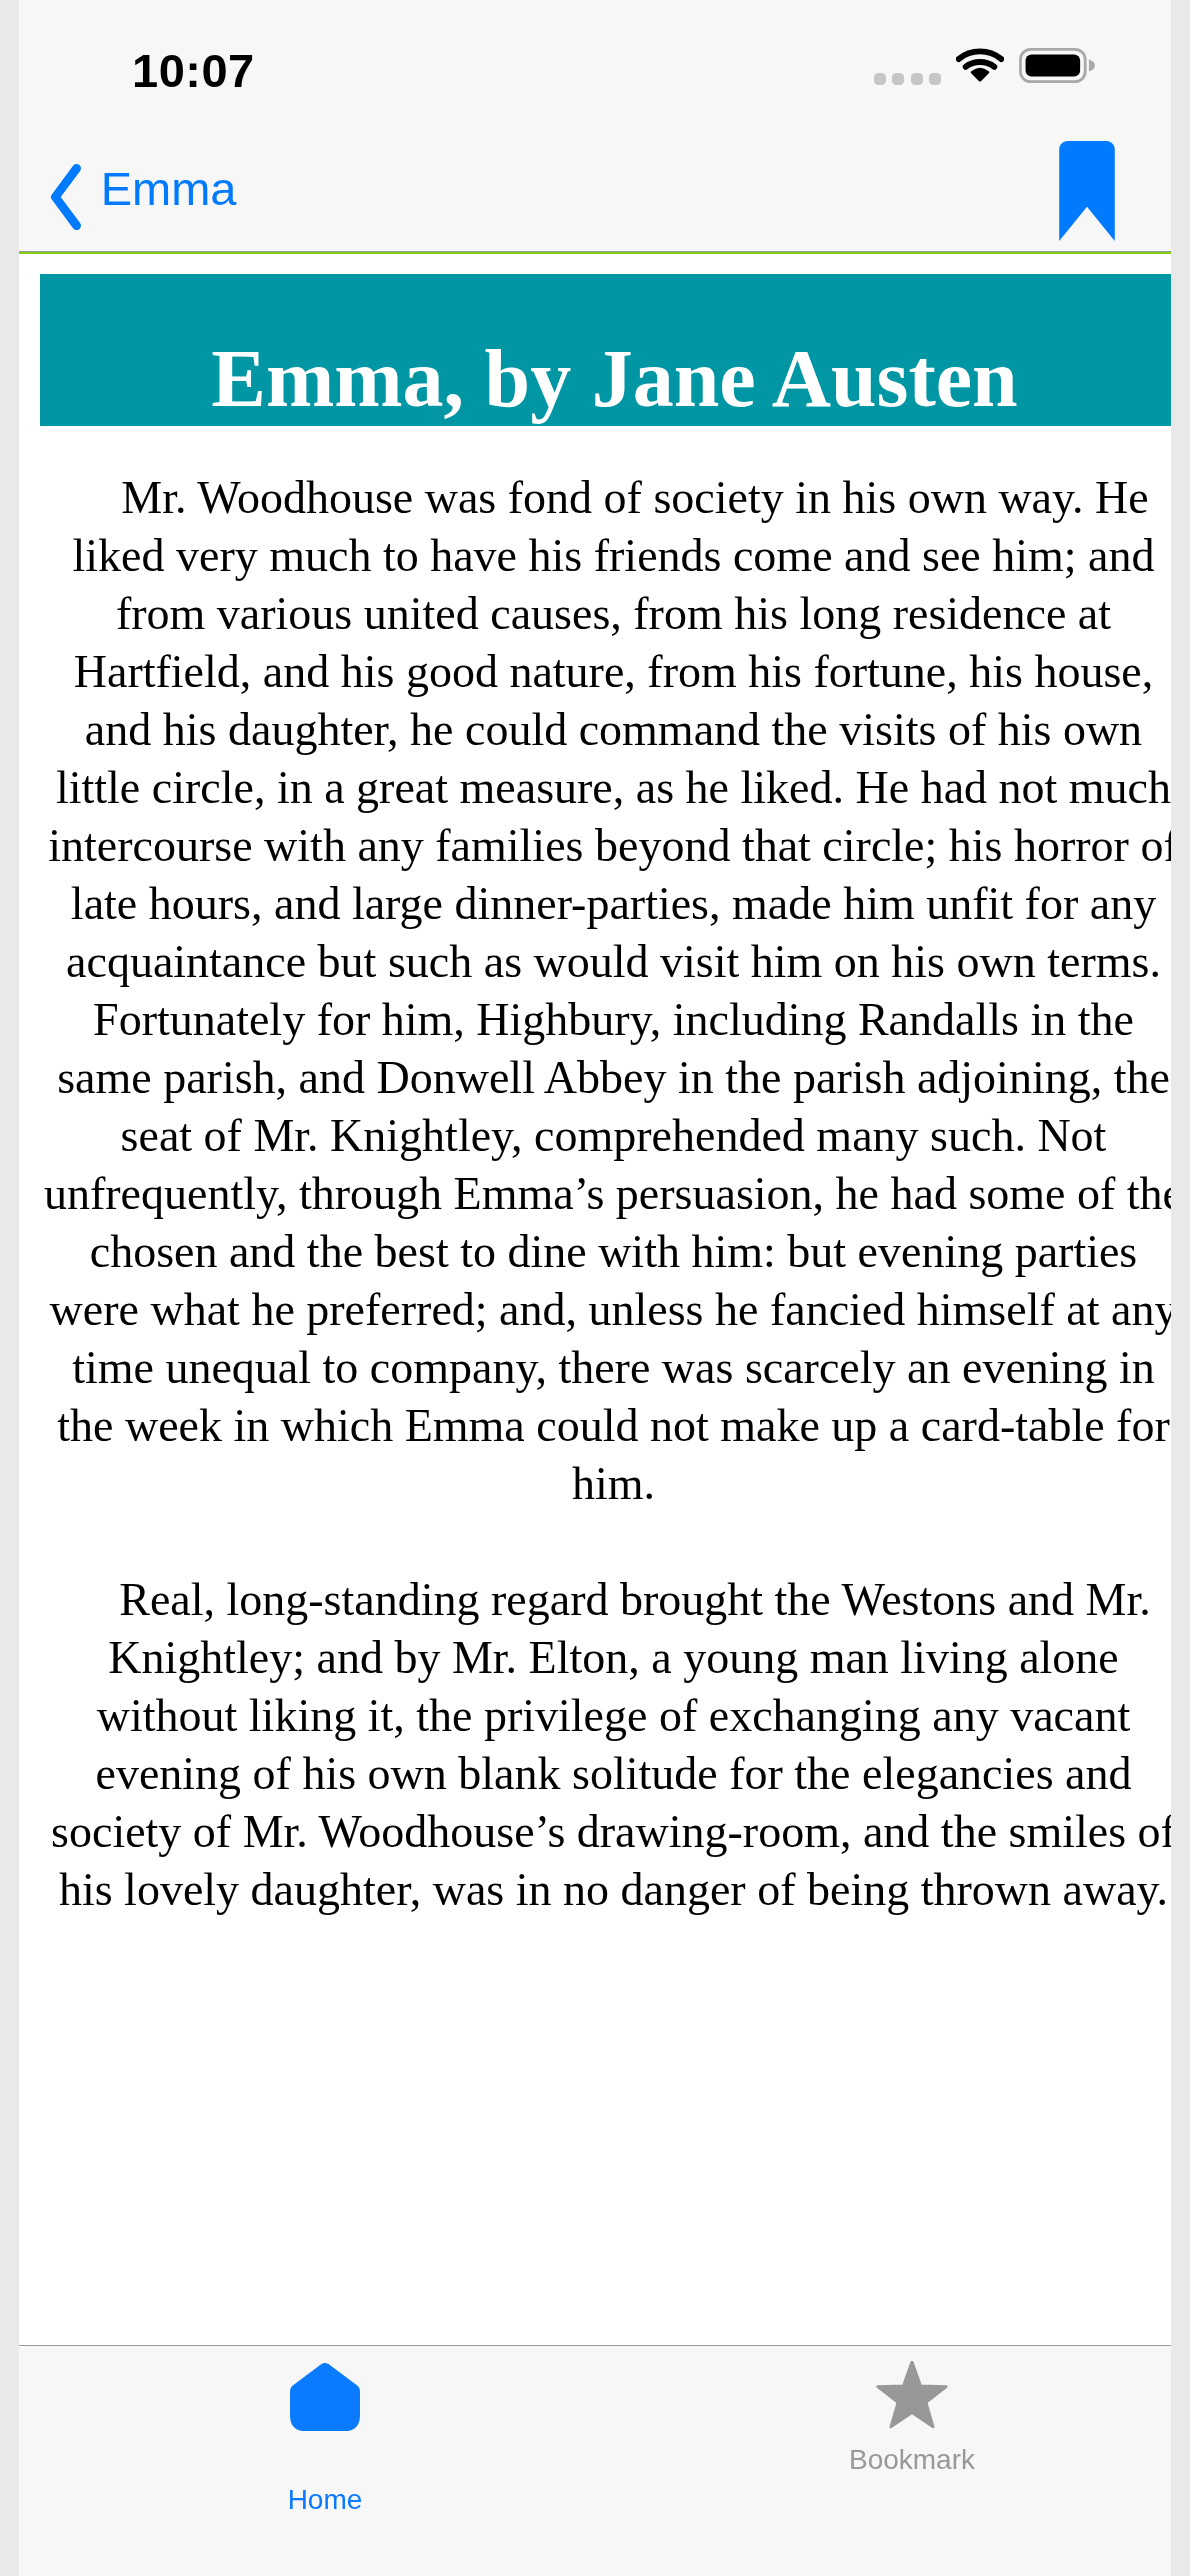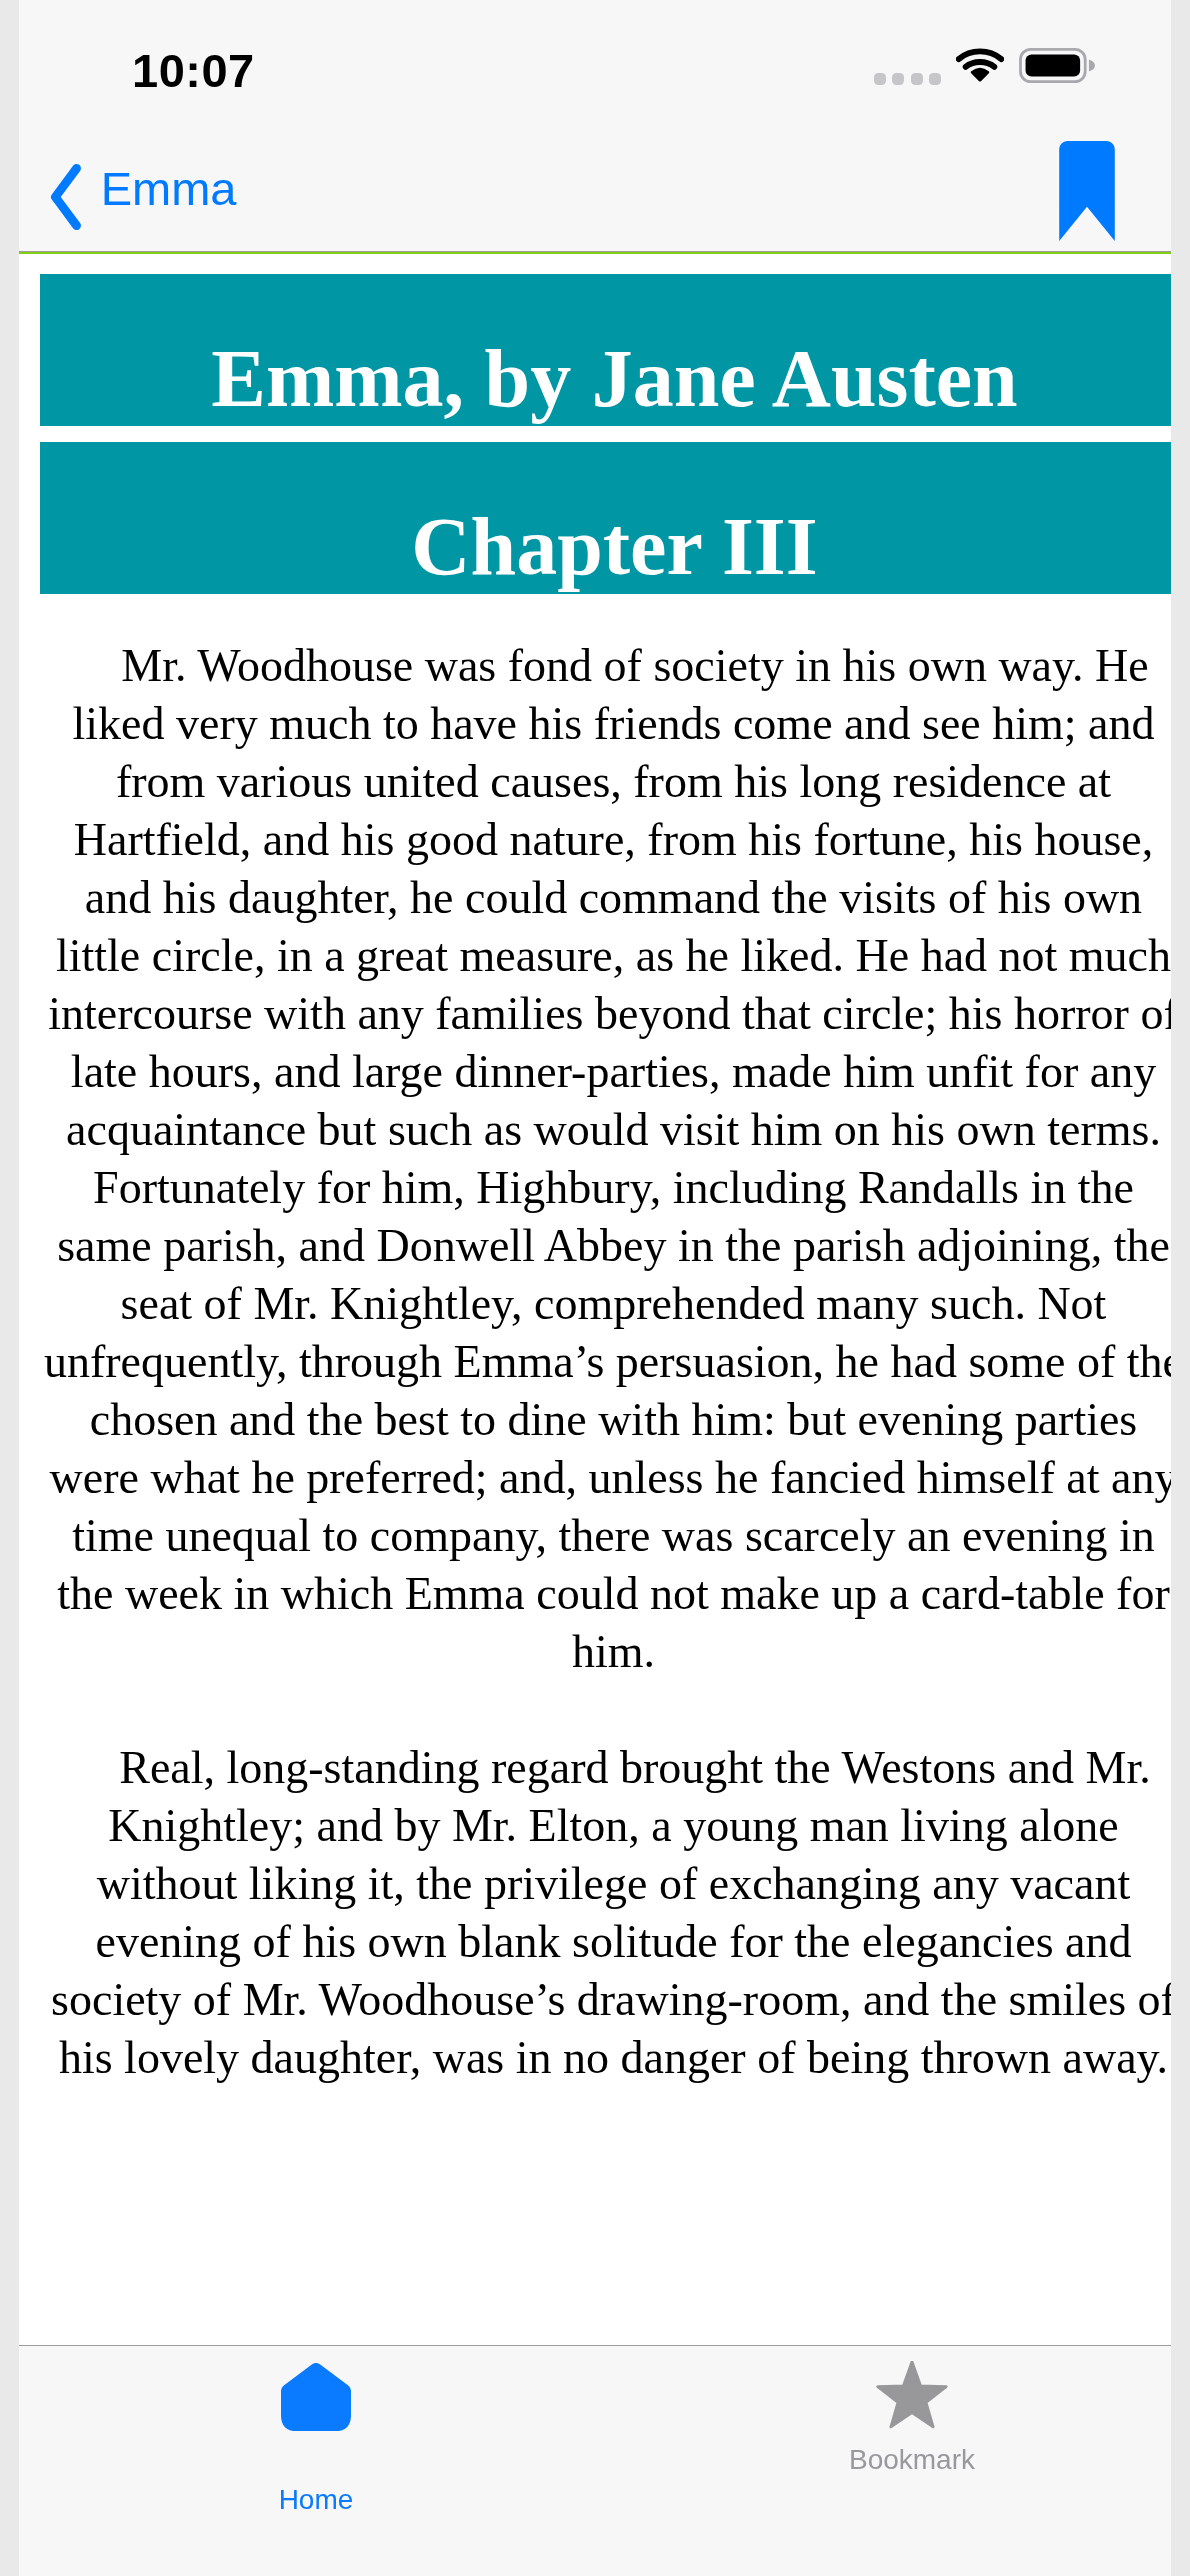--- a/index.html
+++ b/index.html
@@ -117,21 +117,21 @@
     width: 278px;
     display: flex;
     flex-direction: column;
     align-items: center;
     gap: 11px;
     background: none; border: none; padding: 0;
     cursor: pointer;
     font-family: "Liberation Sans", sans-serif;
   }
   .tab .tab-label { font-size: 28px; }
-  .tab-home { left: 158px; gap: 48px; }
+  .tab-home { left: 167px; gap: 48px; }
   .tab-bookmark { left: 754px; }
   .tab-home .tab-label { color: #0A7AFF; }
   .tab-bookmark .tab-label { color: #98989D; }
 </style>
 </head>
 <body>
 
 <div class="screen">
 
   <div class="top-chrome">
@@ -175,23 +175,20 @@
         <svg width="56" height="100" viewBox="0 0 60 108">
           <path d="M9 0 H51 C56 0 60 4 60 9 V108 L30 71 L0 108 V9 C0 4 4 0 9 0 Z" fill="#007AFF"></path>
         </svg>
       </span>
     </button>
   </div>
 
   <div class="content">
     <div class="banner first">
       <span>Emma, by Jane Austen</span>
-    </div>
-    <div class="banner second">
-      <span>Chapter III</span>
     </div>
     <div class="body-text">
       <p>Mr. Woodhouse was fond of society in his own way. He liked very much to have his friends come and see him; and from various united causes, from his long residence at Hartfield, and his good nature, from his fortune, his house, and his daughter, he could command the visits of his own little circle, in a great measure, as he liked. He had not much intercourse with any families beyond that circle; his horror of late hours, and large dinner-parties, made him unfit for any acquaintance but such as would visit him on his own terms. Fortunately for him, Highbury, including Randalls in the same parish, and Donwell Abbey in the parish adjoining, the seat of Mr. Knightley, comprehended many such. Not unfrequently, through Emma’s persuasion, he had some of the chosen and the best to dine with him: but evening parties were what he preferred; and, unless he fancied himself at any time unequal to company, there was scarcely an evening in the week in which Emma could not make up a card-table for him.</p>
       <p>Real, long-standing regard brought the Westons and Mr. Knightley; and by Mr. Elton, a young man living alone without liking it, the privilege of exchanging any vacant evening of his own blank solitude for the elegancies and society of Mr. Woodhouse’s drawing-room, and the smiles of his lovely daughter, was in no danger of being thrown away.</p>
     </div>
   </div>
 
   <div class="tab-bar">
 
     <button class="tab tab-home">

